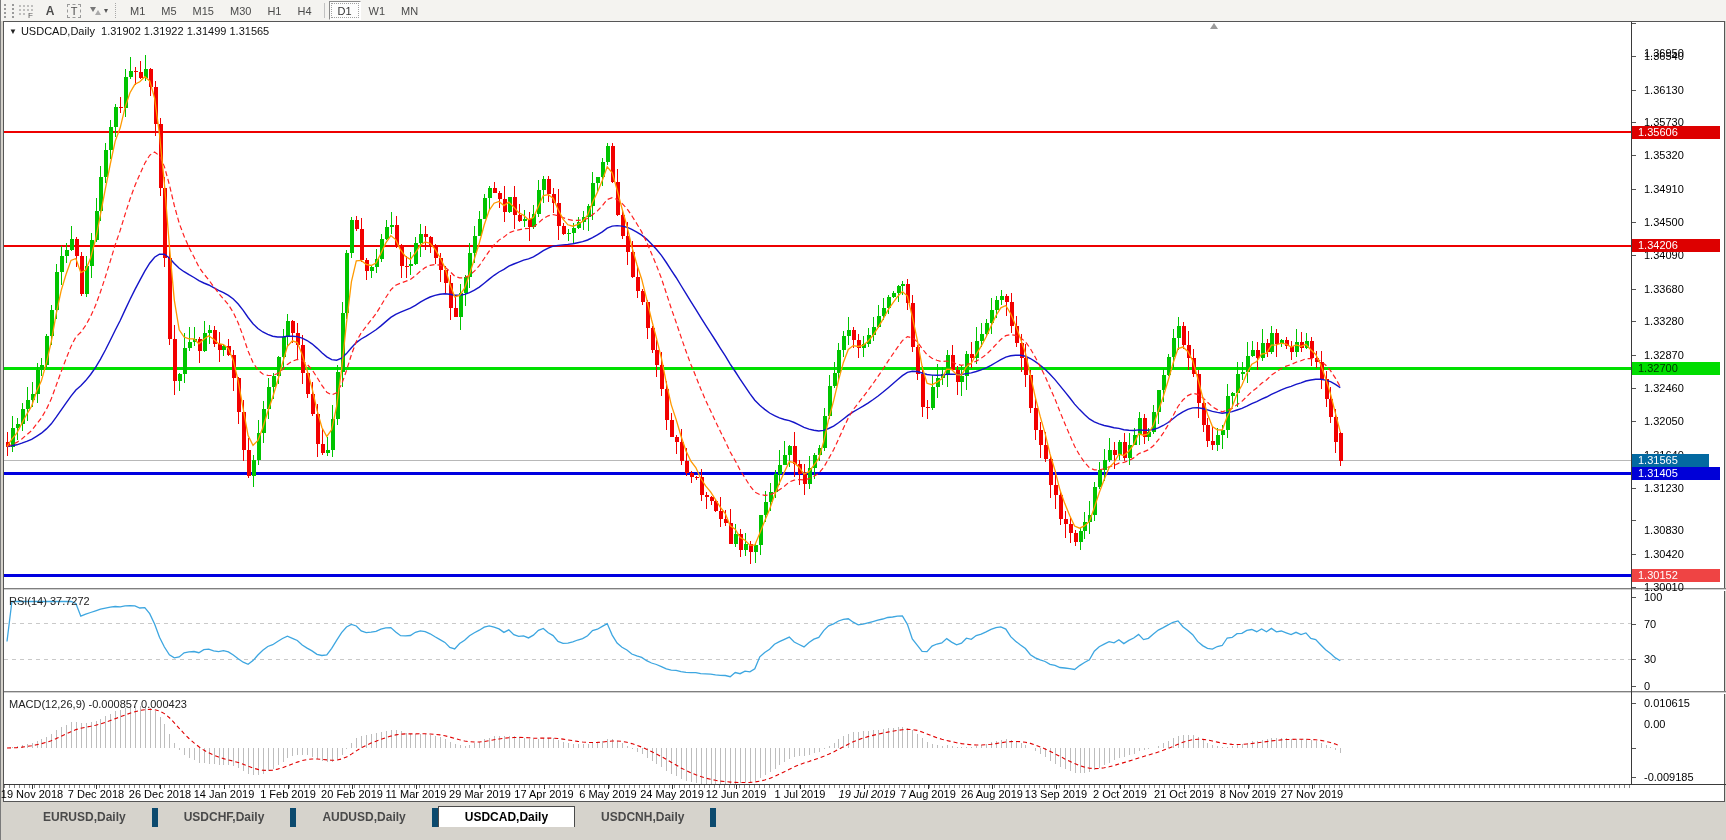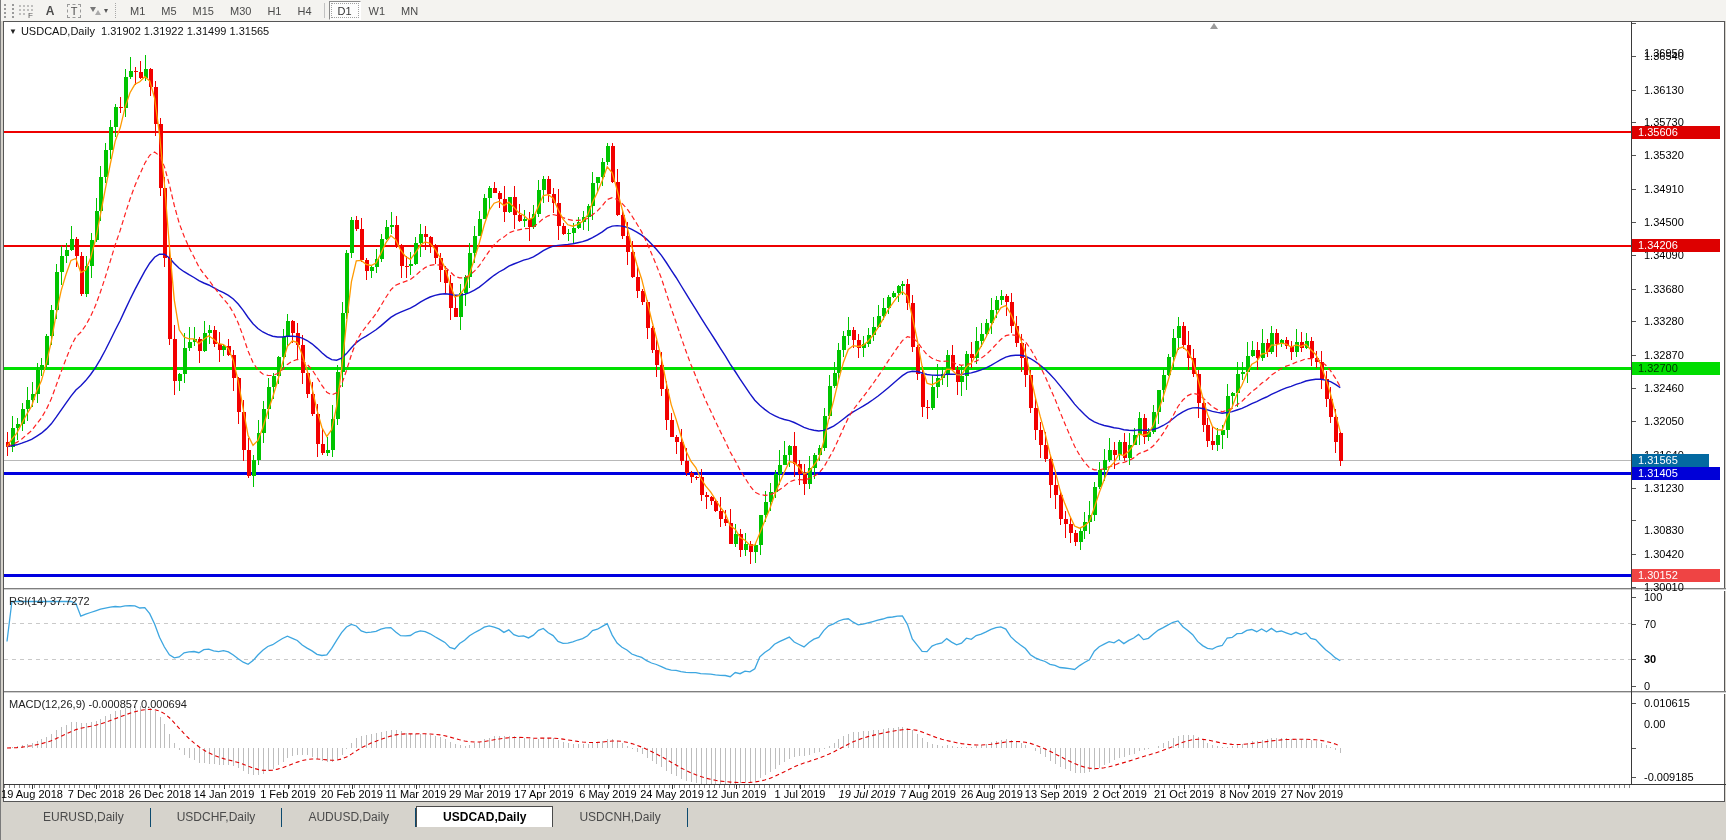--- a/index.html
+++ b/index.html
@@ -25,21 +25,21 @@
   #rsi-label{position:absolute;left:8px;top:595px;font-size:11px;color:#222;}
   #macd-label{position:absolute;left:8px;top:698px;font-size:11px;color:#222;}
   .tick-label{position:absolute;left:1643px;font-size:11px;color:#000;white-space:nowrap;}
   .tick-dash{position:absolute;left:1631px;width:4px;height:1px;background:#555;}
   .badge{position:absolute;left:1631px;height:13px;line-height:13px;padding:0 4px 0 6px;font-size:11px;white-space:nowrap;z-index:6;}
   .date-label{position:absolute;top:788px;font-size:11px;color:#000;white-space:nowrap;transform:translateX(-50%);}
   .date-tick{position:absolute;top:785px;width:1px;height:4px;background:#333;}
   #shift-marker{position:absolute;width:0;height:0;border-left:4px solid transparent;border-right:4px solid transparent;border-bottom:6px solid #9a9a9a;}
   
   #tabbar{position:absolute;left:0;top:806px;width:1726px;height:21px;display:flex;align-items:flex-end;background:#d6d3cc;}
-  .tab{height:19px;line-height:19px;padding:0 26px;font-size:12px;color:#4a4a4a;border-right:1px solid #0c4a6e;}
+  .tab{height:19px;line-height:19px;padding:0 26px;font-size:12px;color:#4a4a4a;border-right:6px solid #0c4a6e;font-weight:bold;}
   .tab.active{background:#ffffff;color:#000;border:1px solid #4a4a4a;border-bottom:none;font-weight:bold;height:20px;line-height:20px;}
 </style>
 </head>
 <body>
 
 <div id="page">
 
   <div id="toolbar">
     <span class="grip"></span>
     <span class="icon-btn">
@@ -918,21 +918,21 @@
   <div class="divider" style="top:691px;"></div>
   <div id="vaxis-line"></div>
   <div id="haxis-line"></div>
   <div id="minor-ticks"></div>
   <div id="shift-marker" style="left:1209px;top:23px;"></div>
 
   <div id="chart-title">
     <span class="tri">▼</span><span>USDCAD,Daily</span>&nbsp;&nbsp;<span>1.31902 1.31922 1.31499 1.31565</span>
   </div>
   <div id="rsi-label">RSI(14) 37.7272</div>
-  <div id="macd-label">MACD(12,26,9) -0.000857 0.000694</div>
+  <div id="macd-label">MACD(12,26,9) -0.000857 0.000423</div>
 
   <div id="axis-extras">
       <div class="tick-dash" style="top: 23px;"></div>
       <div class="tick-label" style="top: 17px; margin-top: 30px;">1.36950</div>
       <div class="tick-dash" style="top: 56.3199px;"></div>
       <div class="tick-label" style="top: 50.3199px;">1.36540</div>
       <div class="tick-dash" style="top: 89.6398px;"></div>
       <div class="tick-label" style="top: 83.6398px;">1.36130</div>
       <div class="tick-dash" style="top: 122.147px;"></div>
       <div class="tick-label" style="top: 116.147px;">1.35730</div>
@@ -962,33 +962,33 @@
       <div class="tick-label" style="top: 514.36px; margin-top: 10px;">1.30830</div>
       <div class="tick-dash" style="top: 553.68px;"></div>
       <div class="tick-label" style="top: 547.68px;">1.30420</div>
       <div class="tick-dash" style="top: 587px;"></div>
       <div class="tick-label" style="top: 581px; text-align: center;">1.30010</div>
       <div class="tick-dash" style="top: 597px;"></div>
       <div class="tick-label" style="top: 591px;">100</div>
       <div class="tick-dash" style="top: 623.7px;"></div>
       <div class="tick-label" style="top: 617.7px;">70</div>
       <div class="tick-dash" style="top: 659.3px;"></div>
-      <div class="tick-label" style="top: 653.3px; font-weight: bold;">30</div>
+      <div class="tick-label" style="top: 653.3px;">30</div>
       <div class="tick-dash" style="top: 686px;"></div>
       <div class="tick-label" style="top: 680px;">0</div>
       <div class="tick-dash" style="top: 703.003px;"></div>
       <div class="tick-label" style="top: 697.003px;">0.010615</div>
       <div class="tick-dash" style="top: 748px;"></div>
       <div class="tick-label" style="top: 718px; text-align: right;">0.00</div>
       <div class="tick-dash" style="top: 777px;"></div>
       <div class="tick-label" style="top: 771px;">-0.009185</div>
     </div>
   <div id="date-extras">
       <div class="date-tick" style="left: 31px;"></div>
-      <div class="date-label" style="left: 31px;">19 Aug 2018</div>
+      <div class="date-label" style="left: 31px;">19 Nov 2018</div>
       <div class="date-tick" style="left: 95px;"></div>
       <div class="date-label" style="left: 95px;">7 Dec 2018</div>
       <div class="date-tick" style="left: 159px;"></div>
       <div class="date-label" style="left: 159px;">26 Dec 2018</div>
       <div class="date-tick" style="left: 223px;"></div>
       <div class="date-label" style="left: 223px;">14 Jan 2019</div>
       <div class="date-tick" style="left: 287px;"></div>
       <div class="date-label" style="left: 287px;">1 Feb 2019</div>
       <div class="date-tick" style="left: 351px;"></div>
       <div class="date-label" style="left: 351px;">20 Feb 2019</div>

